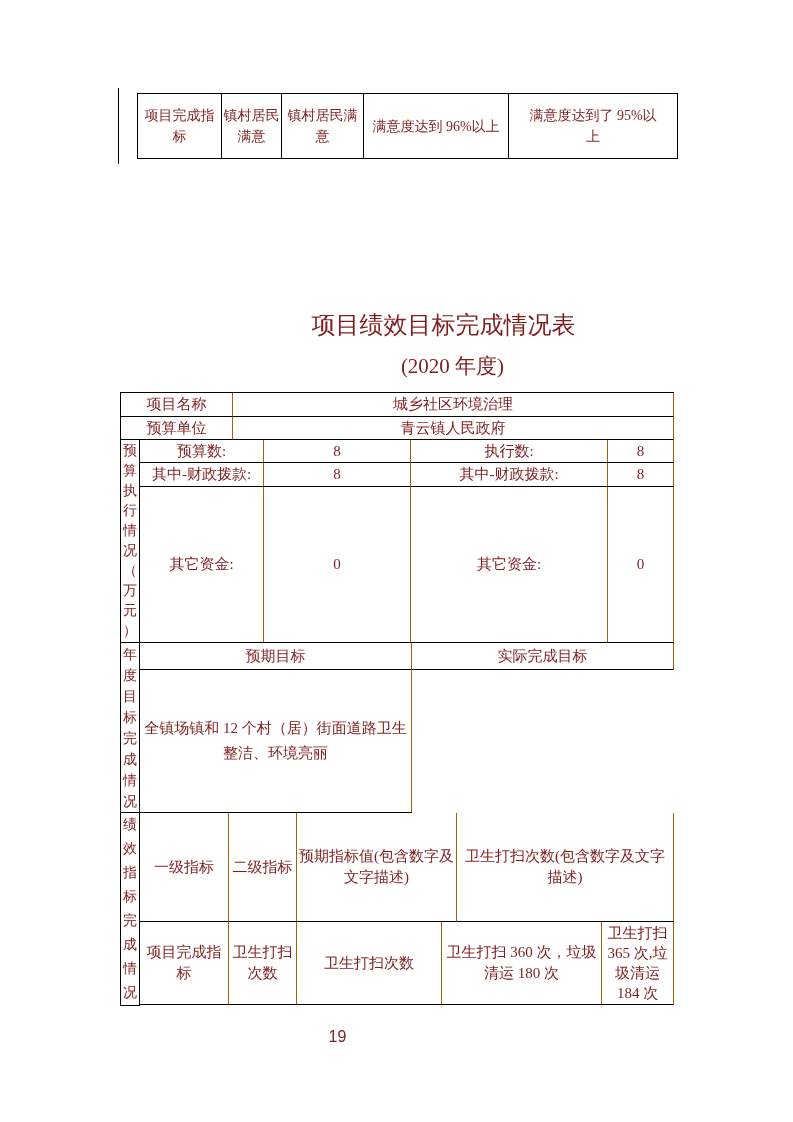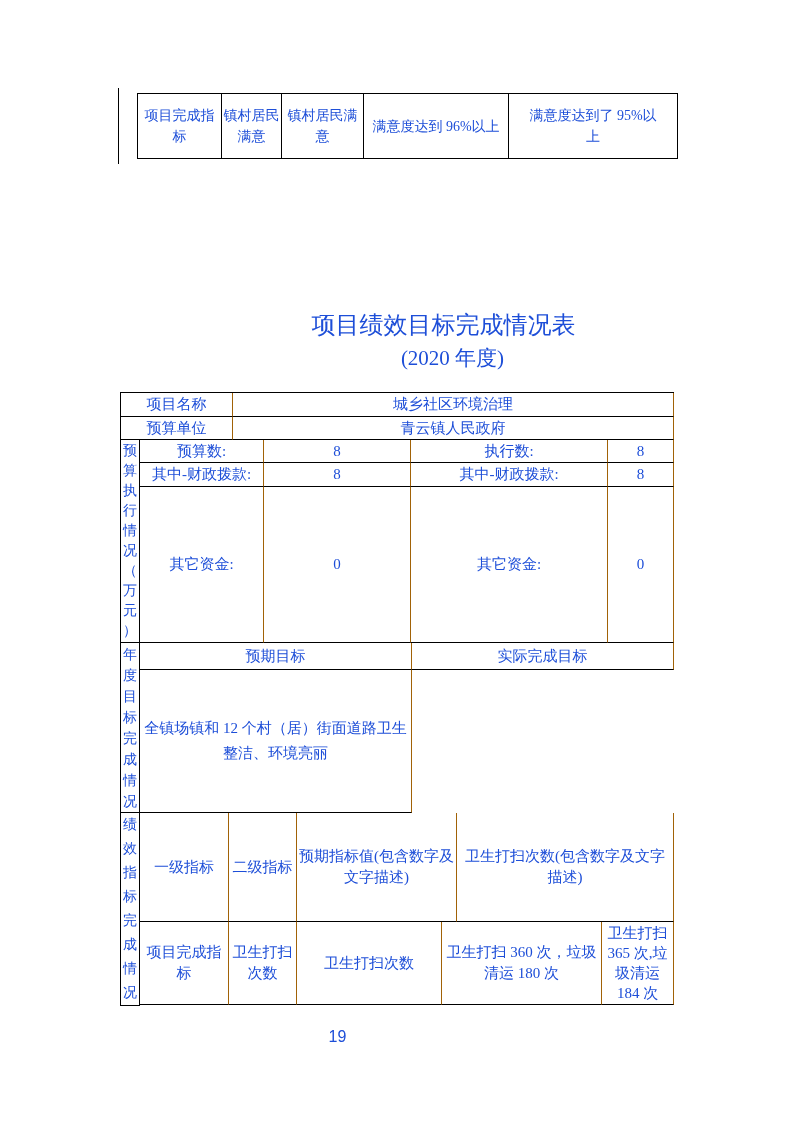--- a/index.html
+++ b/index.html
@@ -1,19 +1,19 @@
 <!DOCTYPE html>
 <html><head>
 <meta charset="utf-8">
 <style>
   * { margin:0; padding:0; box-sizing:border-box; }
   body { background:#888; font-family:"Liberation Serif","DejaVu Serif",serif; }
   .page {
     position:relative; width:793px; height:1122px; background:#ffffff;
-    margin:0 auto; overflow:hidden; color:#1d4ed8;
+    margin:0 auto; overflow:hidden; color:#7f1d1d;
   }
   
   .stray-line { position:absolute; left:118px; top:88px; width:1px; height:76px; background:#000; }
 
   
   .top-table {
     position:absolute; left:137px; top:93px; width:541px; height:66px;
     display:flex; border-top:1px solid #000; border-left:1px solid #000;
     font-size:14px; line-height:21px;
   }
@@ -25,21 +25,21 @@
   .tc1{width:84px;} .tc2{width:60px;} .tc3{width:82px;} .tc4{width:145px;} .tc5{flex:1;}
   .nowrap{white-space:nowrap;}
   .maxw130{display:inline-block; max-width:130px;}
 
   
   .doc-title {
     position:absolute; top:309px; left:0; width:793px; text-align:center;
     padding-left:94px; font-size:24px; font-weight:normal; line-height:32px;
   }
   .doc-subtitle {
-    position:absolute; top:345px; left:0; width:793px; text-align:center;
+    position:absolute; top:353px; left:0; width:793px; text-align:center;
     padding-left:112px; font-size:21px; line-height:26px;
   }
 
   
   .main-table {
     position:absolute; left:120px; top:392px; width:554px;
     border-top:1px solid #000; border-left:1px solid #000;
     font-size:15px; line-height:21px;
   }
   .trow { display:flex; }

